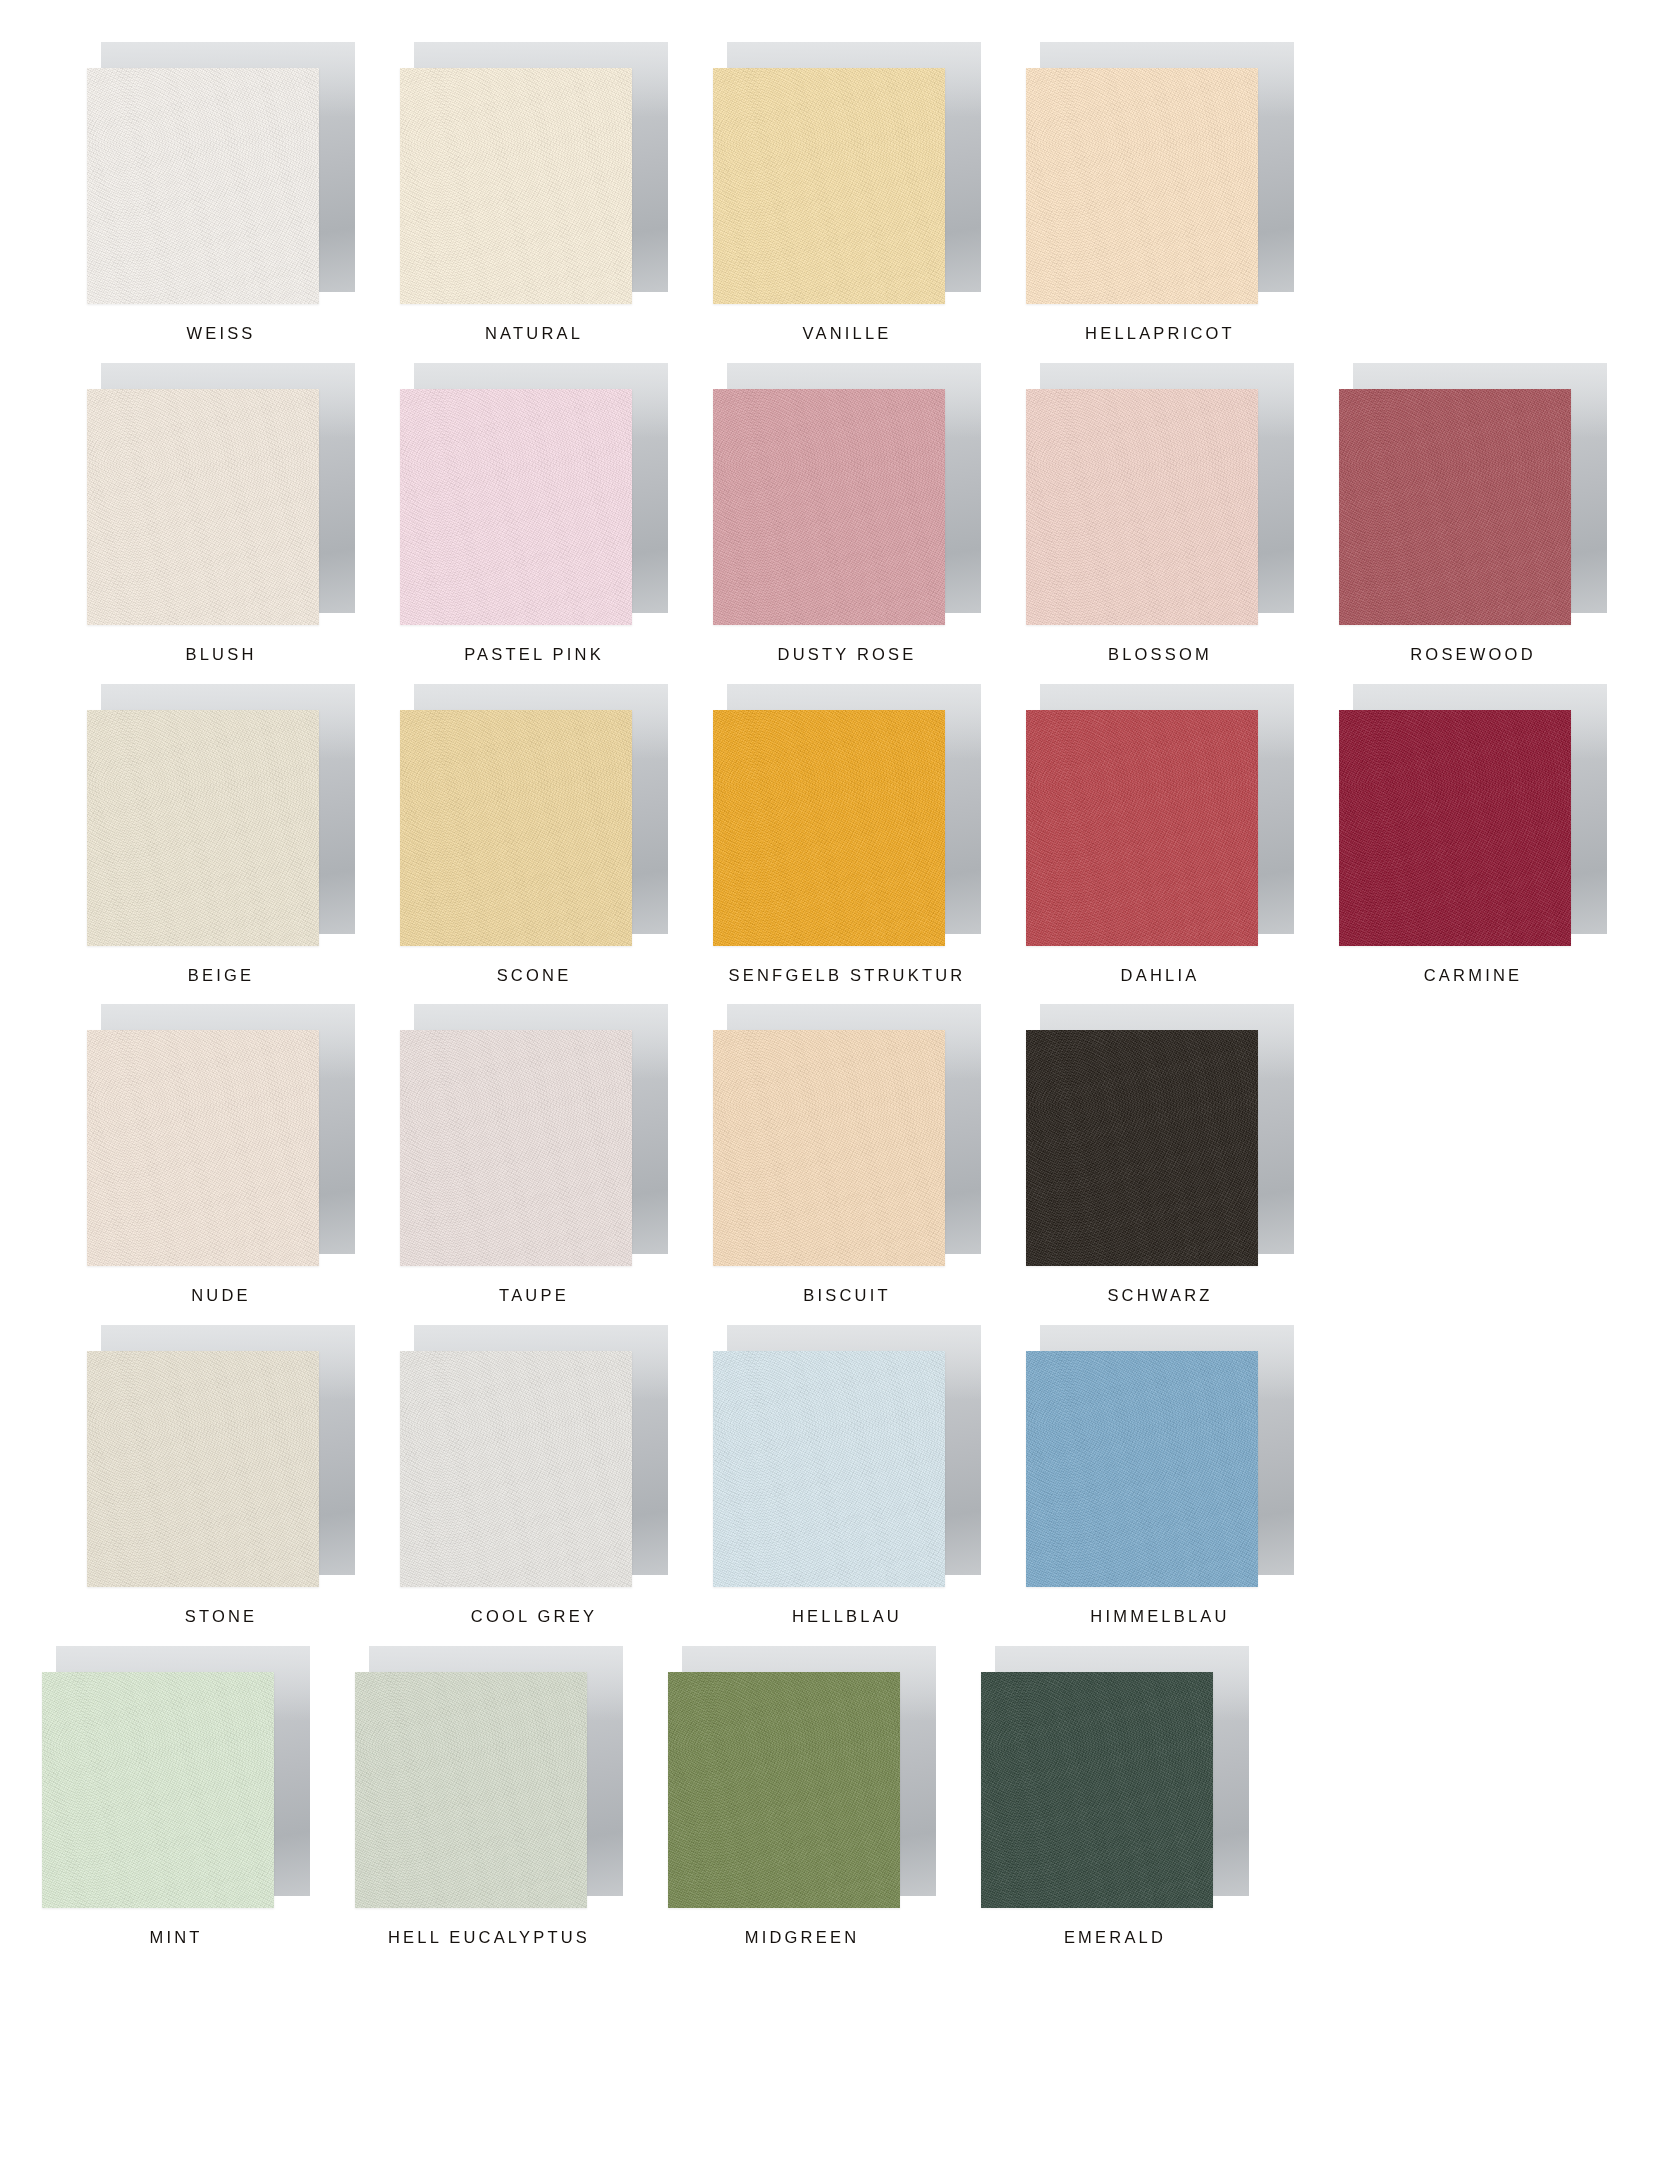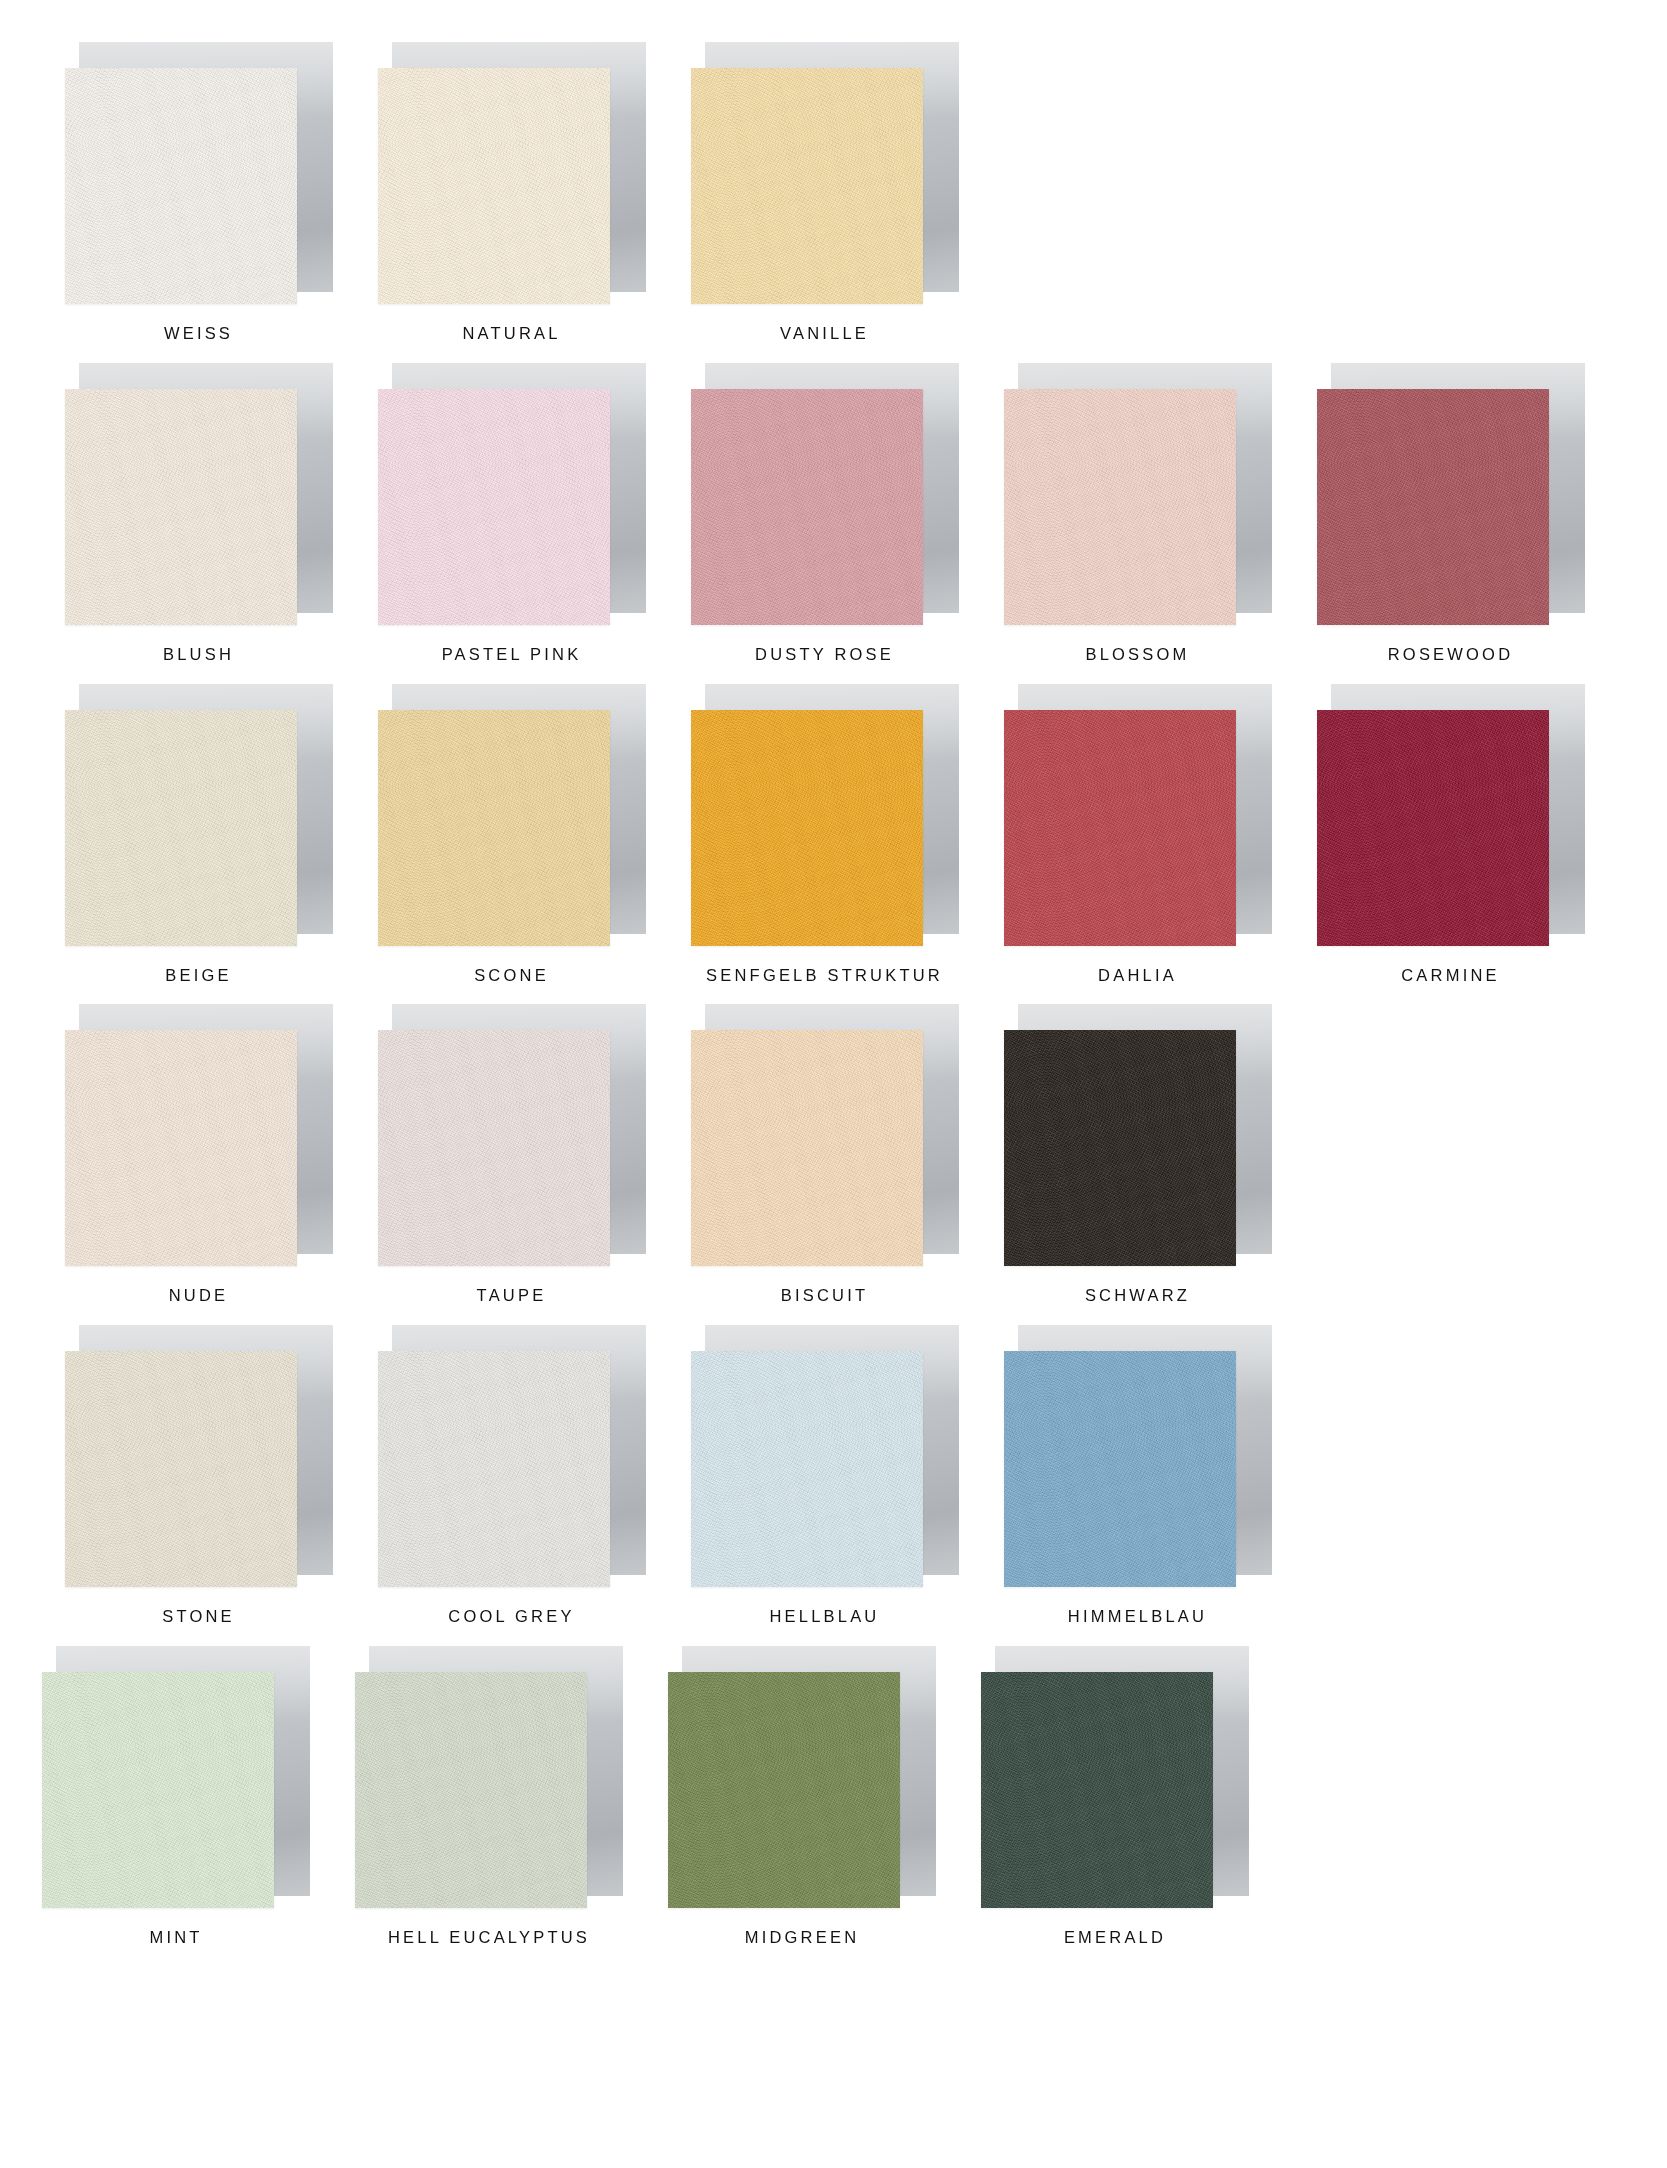--- a/index.html
+++ b/index.html
@@ -27,21 +27,21 @@
     align-items: flex-start;
     margin-bottom: 19px;
   }
   .swatch-row.centered { justify-content: flex-start; }
 
   
   .swatch-cell {
     width: 313px;
     display: flex;
     flex-direction: column;
-    align-items: center;
+    align-items: flex-end;
   }
   .swatch-row.centered .swatch-cell { align-items: flex-start; }
 
   
   .chip-wrap {
     position: relative;
     width: 268px;
     height: 262px;
   }
 
@@ -135,20 +135,27 @@
         </div>
         <div class="chip-label">NATURAL</div>
       </div>
       <div class="swatch-cell">
         <div class="chip-wrap">
           <div class="chip-backing"></div>
           <div class="chip" style="background-color: rgb(246, 223, 168);"></div>
         </div>
         <div class="chip-label">VANILLE</div>
       </div>
+      <div class="swatch-cell">
+        <div class="chip-wrap">
+          <div class="chip-backing"></div>
+          <div class="chip" style="background-color: rgb(252, 227, 196);"></div>
+        </div>
+        <div class="chip-label">HELLAPRICOT</div>
+      </div>
     </div>
     <div class="swatch-row">
       <div class="swatch-cell">
         <div class="chip-wrap">
           <div class="chip-backing"></div>
           <div class="chip" style="background-color: rgb(244, 234, 222);"></div>
         </div>
         <div class="chip-label">BLUSH</div>
       </div>
       <div class="swatch-cell">

